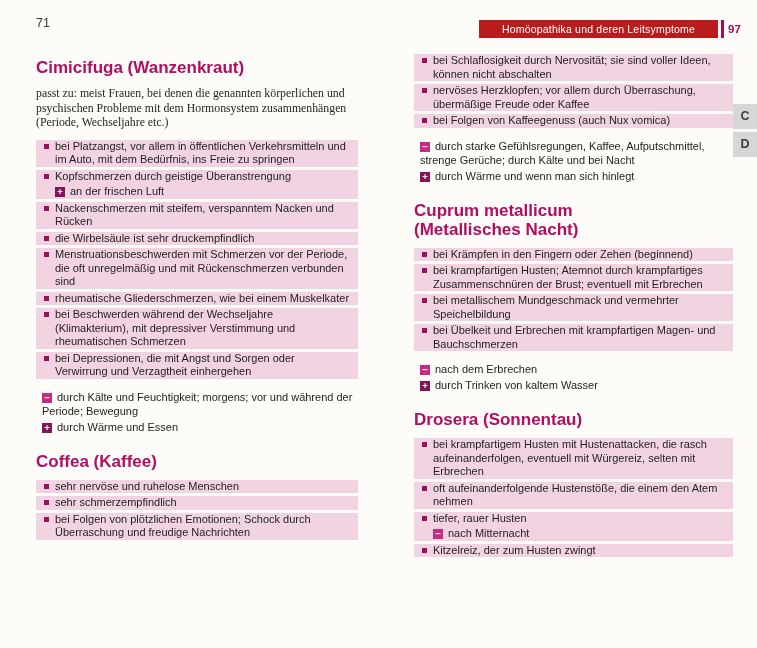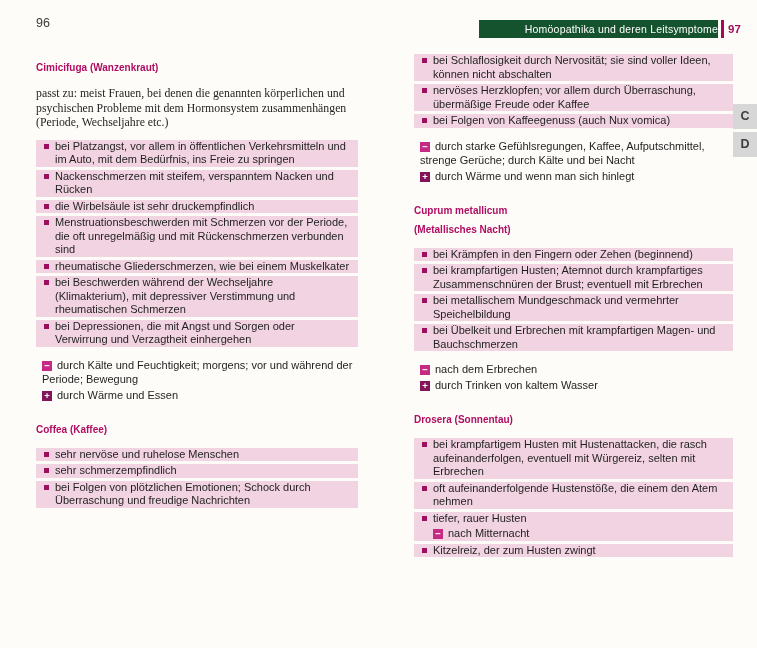--- a/index.html
+++ b/index.html
@@ -5,42 +5,42 @@
   html,body{margin:0;padding:0;}
   body{
     width:757px;height:648px;position:relative;overflow:hidden;
     background:#fdfcf8;color:#1f1f1f;
     font-family:"Liberation Sans",sans-serif;
   }
   
   .pagenum-left{position:absolute;left:36px;top:16px;font-size:12.5px;color:#3a3a3a;}
   .headerbar{
     position:absolute;left:479px;top:20px;width:239px;height:18px;
-    background:#14532d;color:#fff;font-size:10.5px;line-height:18px;
-    text-align:right;letter-spacing:.2px;
+    background:#b91c1c;color:#fff;font-size:10.5px;line-height:18px;
+    text-align:center;letter-spacing:.2px;
   }
   .bar-div{position:absolute;left:721px;top:20px;width:3px;height:18px;background:#a50a58;}
   .pagenum-right{
     position:absolute;left:728px;top:20px;width:26px;height:18px;
     font-size:11.5px;line-height:18px;color:#a50a58;font-weight:bold;
   }
   .tab{
     position:absolute;left:733px;width:24px;height:25px;
     background:#d7d7d7;color:#3d3d3d;font-weight:bold;font-size:12.5px;
     text-align:center;line-height:25px;
   }
   #tab-c{top:104px;}
   #tab-d{top:132px;}
   
   .col{position:absolute;}
   #col-left{left:36px;top:58px;width:322px;}
   #col-right{left:414px;top:54px;width:319px;}
   
   .h2{
-    color:#b00d63;font-weight:bold;font-size:10px;line-height:19px;
+    color:#b00d63;font-weight:bold;font-size:17px;line-height:19px;
     margin:0 0 9px 0;white-space:pre-line;
   }
   .intro{
     font-family:"Liberation Serif",serif;font-size:11.8px;line-height:14.5px;
     margin:0 0 10px 0;
   }
   
   .item{
     background:#f2d3e1;display:flex;align-items:flex-start;
     padding:0 8px;margin-bottom:3px;
@@ -58,37 +58,44 @@
   .plus{background:#82145a;}
   .modline{margin-top:2px;}
   
   .modblock{padding:8px 0 0 6px;margin-bottom:18px;font-size:11px;line-height:14px;}
   .modblock .modpara{margin-bottom:2px;}
   b{font-weight:normal;}
 </style>
 </head>
 <body>
 
-<div class="pagenum-left">96</div>
+<div class="pagenum-left">71</div>
 <div class="headerbar">Homöopathika und deren Leitsymptome</div>
 <div class="bar-div"></div>
 <div class="pagenum-right">97</div>
 <div class="tab" id="tab-c">C</div>
 <div class="tab" id="tab-d">D</div>
 
 <div class="col" id="col-left">
 
   <div class="h2">Cimicifuga (Wanzenkraut)</div>
   <p class="intro">passt zu: meist Frauen, bei denen die genannten körperlichen und psychischen Probleme mit dem Hormonsystem zusammenhängen (Periode, Wechseljahre etc.)</p>
 
   <div class="item">
     <span class="sq"></span>
     <span class="ib">bei Platzangst, vor allem in öffentlichen Verkehrsmitteln und im Auto, mit dem Bedürfnis, ins Freie zu springen</span>
   </div>
 
+  <div class="item">
+    <span class="sq"></span>
+    <div class="ib">
+      <div>Kopfschmerzen durch geistige Überanstrengung</div>
+      <div class="modline"><span class="mod plus">+</span><span>an der frischen Luft</span></div>
+    </div>
+  </div>
 
   <div class="item">
     <span class="sq"></span>
     <span class="ib">Nackenschmerzen mit steifem, verspanntem Nacken und Rücken</span>
   </div>
 
   <div class="item">
     <span class="sq"></span>
     <span class="ib">die Wirbelsäule ist sehr druckempfindlich</span>
   </div>

